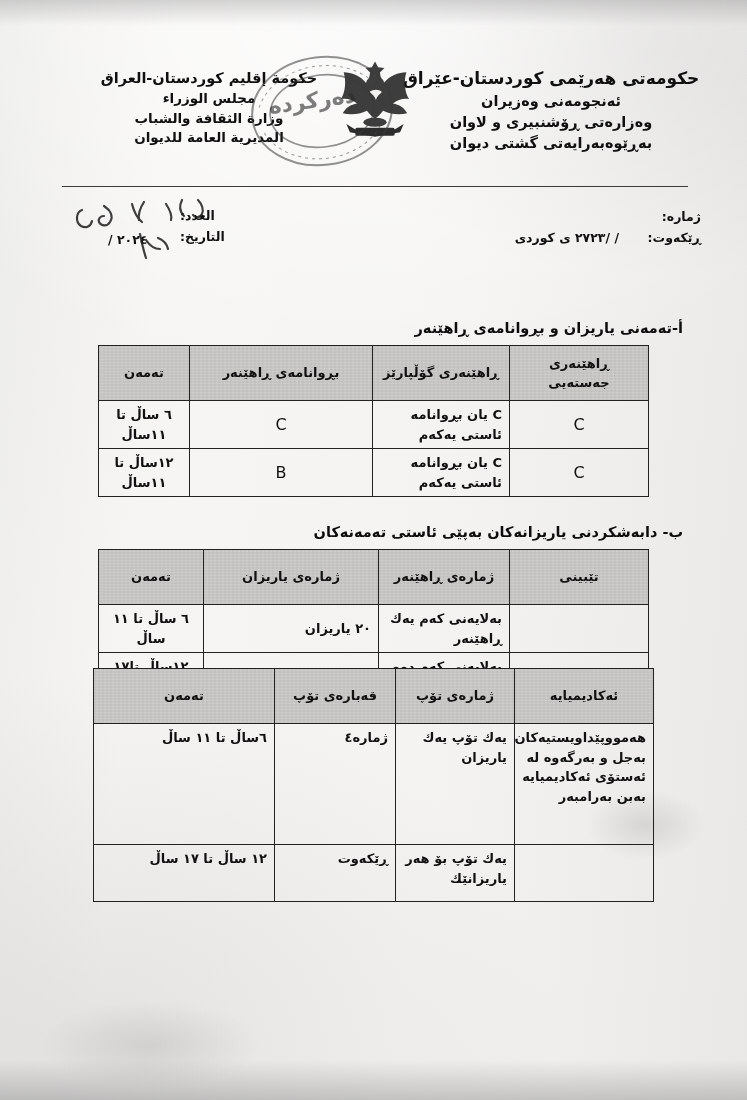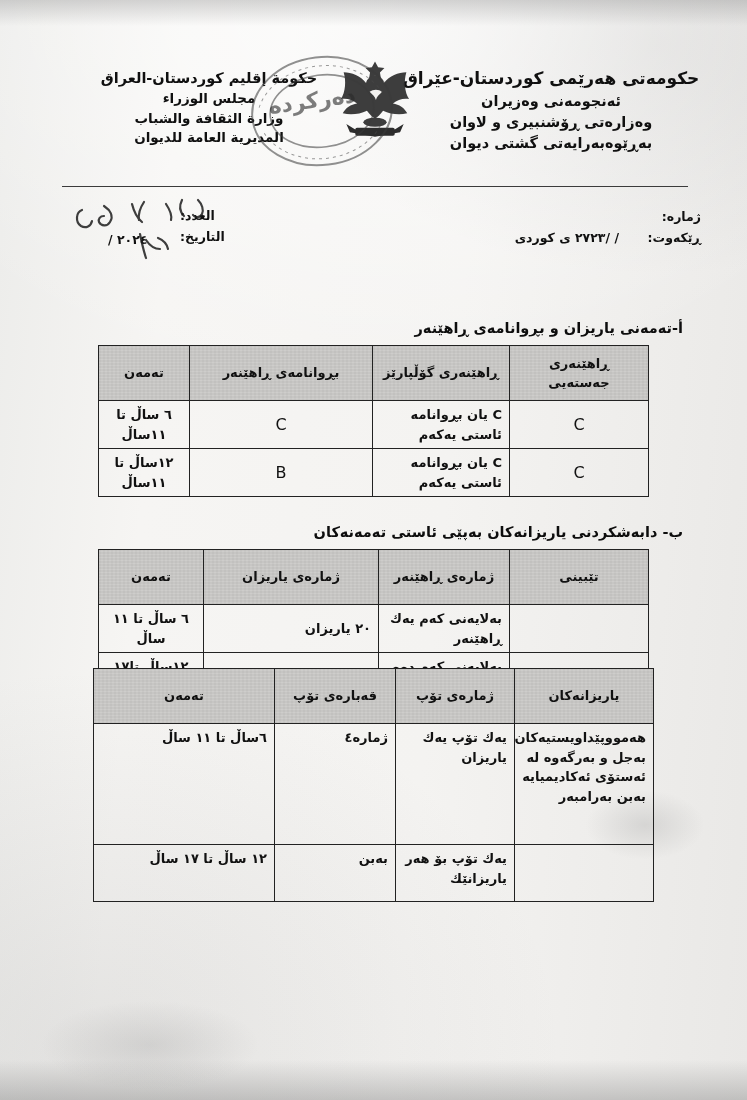--- a/index.html
+++ b/index.html
@@ -383,21 +383,21 @@
             <td>١٢ساڵ تا١٧ ساڵ</td>
           </tr>
         </tbody>
       </table>
     </div>
 
     <div class="section" id="section-c">
       <table class="doc-table" id="table-c">
         <thead>
           <tr>
-            <th>یاریزانەکان</th>
+            <th>ئەکادیمیایە</th>
             <th>ژمارەی تۆپ</th>
             <th>قەبارەی تۆپ</th>
             <th>تەمەن</th>
           </tr>
         </thead>
         <tbody>
           <tr class="row-tall">
             <td>
               <span class="cell-lines">
                 <span>هەمووپێداویستیەکان</span>
@@ -416,21 +416,21 @@
             <td class="age-c">٦ساڵ تا ١١ ساڵ</td>
           </tr>
           <tr class="row-short">
             <td></td>
             <td>
               <span class="cell-lines">
                 <span>یەك تۆپ بۆ هەر</span>
                 <span>یاریزانێك</span>
               </span>
             </td>
-            <td>بەبن</td>
+            <td>ڕێکەوت</td>
             <td class="age-c">١٢ ساڵ تا ١٧ ساڵ</td>
           </tr>
         </tbody>
       </table>
     </div>
 
   </div>
 </div>
 
 </body></html>

